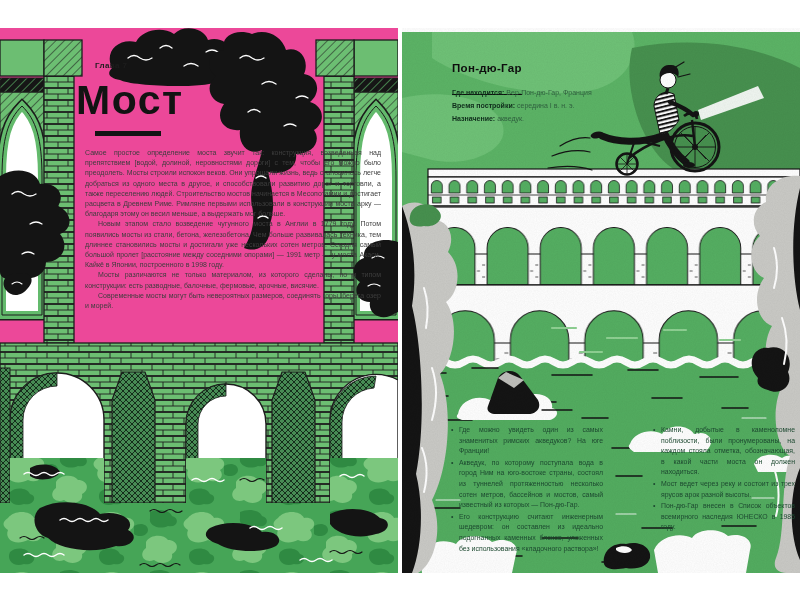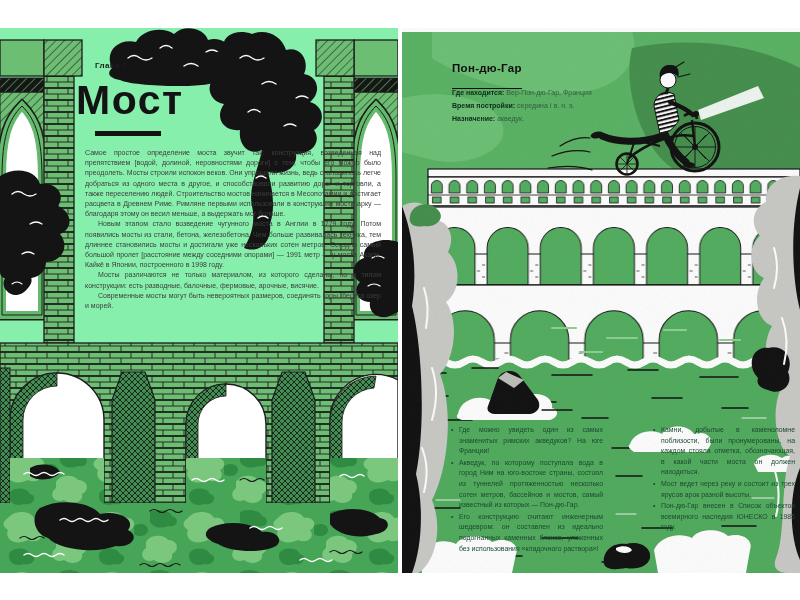--- a/index.html
+++ b/index.html
@@ -1,36 +1,36 @@
 <!DOCTYPE html>
 <html><head>
 <meta charset="utf-8">
 <style>
   html,body{margin:0;padding:0;background:#ffffff;}
   .spread{position:relative;width:800px;height:600px;background:#fff;overflow:hidden;
           font-family:"Liberation Sans", sans-serif;}
   .page{position:absolute;top:28px;height:545px;}
-  .page-left{left:0;width:398px;background:#86efac;}
+  .page-left{left:0;width:398px;background:#ec4899;}
   .page-right{left:402px;width:398px;}
   svg.art{position:absolute;left:0;top:0;display:block;}
 
   
   .chapter{position:absolute;left:95px;top:33px;font-size:8px;font-weight:700;
            letter-spacing:.4px;color:#1d1d1d;}
   .big-title{position:absolute;left:76px;top:52px;font-size:41px;font-weight:700;
              letter-spacing:1.5px;color:#131313;line-height:1;}
   .title-rule{position:absolute;left:95px;top:103px;width:66px;height:5px;background:#131313;}
   .body-copy{position:absolute;left:85px;top:120px;width:296px;font-size:7px;
              line-height:10.2px;text-align:justify;color:#3d3d3d;}
   .body-copy p{margin:0;}
   .body-copy p + p{text-indent:13px;}
 
   
   .rp-title{position:absolute;left:50px;top:34px;font-size:11.5px;font-weight:700;
-            color:#0e0e0e;border-bottom:1.6px solid #0e0e0e;padding-bottom:14px;
+            color:#0e0e0e;border-bottom:1.6px solid #0e0e0e;padding-bottom:20px;
             letter-spacing:.3px;}
   .facts{position:absolute;left:50px;top:58px;font-size:7px;line-height:13px;}
   .fact-label{font-weight:700;color:#0f2c1b;}
   .fact-value{color:#2f5f3e;}
   .col{position:absolute;top:397px;font-size:6.9px;line-height:10.6px;color:#1d4930;
        text-align:justify;}
   .col ul{margin:0;padding:0;list-style:none;}
   .col li{position:relative;padding-left:9px;margin:0 0 1px 0;}
   .col li::before{content:"\2022";position:absolute;left:1px;top:0;}
   .col-left{left:48px;width:153px;}

